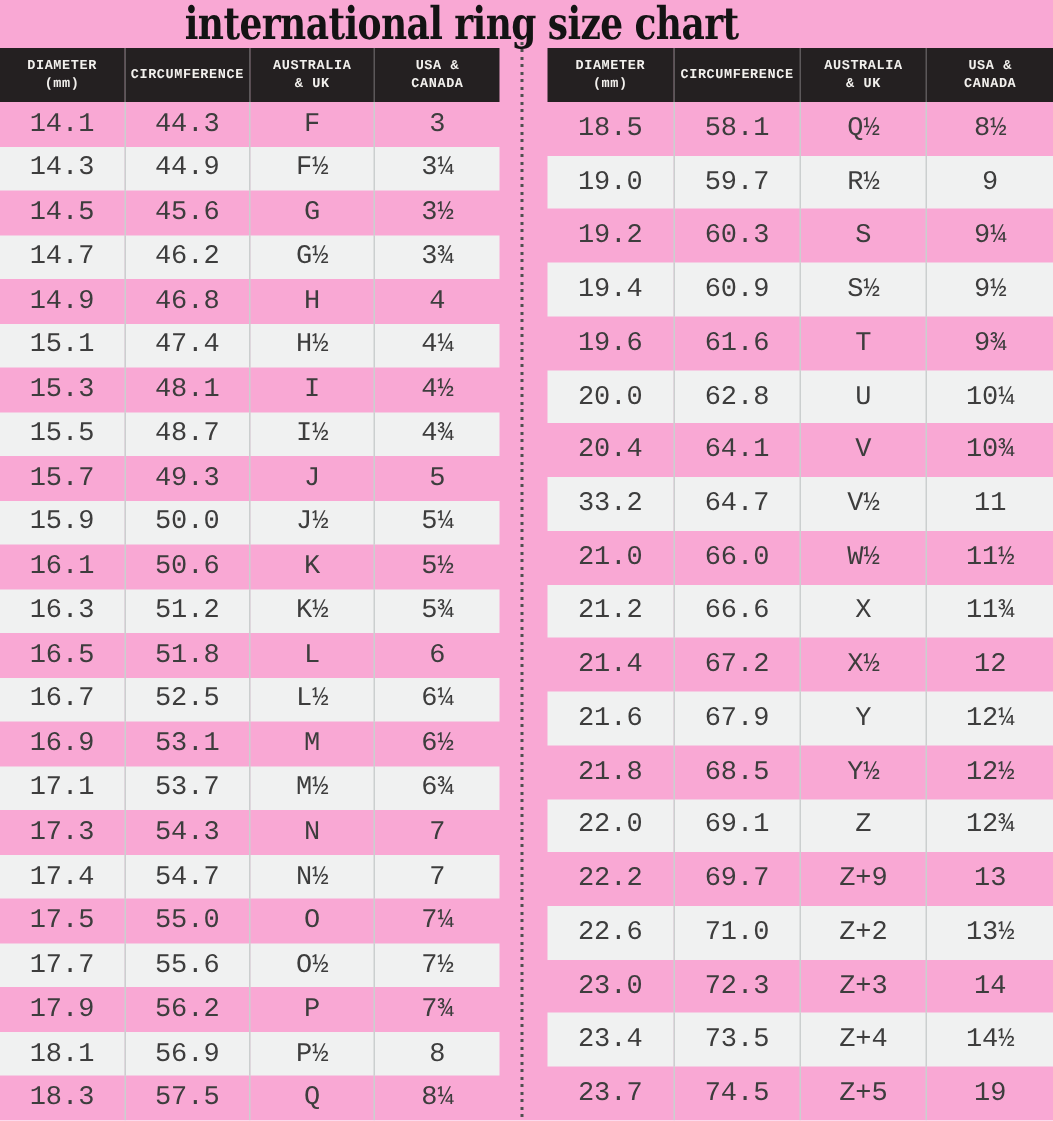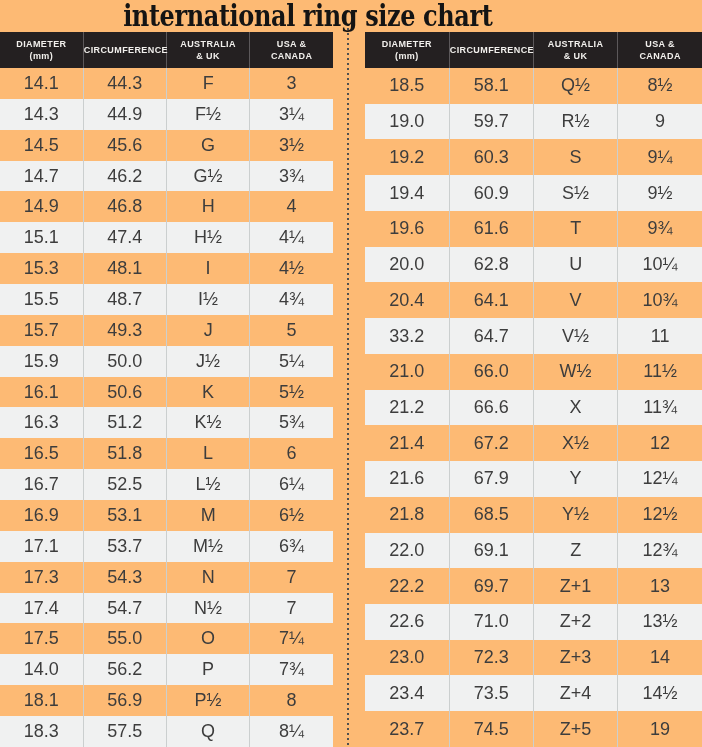--- a/index.html
+++ b/index.html
@@ -1,20 +1,20 @@
 <!DOCTYPE html>
 <html style="--header-bg: #242021; --header-text: #f2f0ed; --row-alt-bg: #f0f1f1; --grid-line: #cbcfcf; --data-text: #3d3d3d; --dot-color: #4f4f4f; --title-color: #141414;"><head>
 <meta charset="utf-8">
 <style>
   html, body { margin: 0; padding: 0; background: #ffffff; }
   .page {
     position: relative;
     width: 702px;
     height: 747px;
-    background: #fdba74;
+    background: #f9a8d4;
     font-family: "Liberation Sans", sans-serif;
     overflow: hidden;
   }
   .title {
     position: absolute;
     top: -3px;
     left: 0;
     width: 616px;
     margin: 0;
     text-align: center;
@@ -30,20 +30,21 @@
     letter-spacing: -0.5px;
     transform: scaleX(0.80);
     transform-origin: 50% 50%;
   }
   .tables {
     position: absolute;
     top: 32px;
     left: 0;
     width: 702px;
     height: 569px;
+    font-family: Liberation Mono, monospace;
   }
   table.size-table {
     position: absolute;
     top: 0;
     height: 715px;
     border-collapse: collapse;
     table-layout: fixed;
   }
   #left-table  { left: 0;     width: 333px; }
   #right-table { left: 365px; width: 337px; }
@@ -224,21 +225,27 @@
             <td>N½</td>
             <td>7</td>
           </tr>
           <tr>
             <td>17.5</td>
             <td>55.0</td>
             <td>O</td>
             <td>7¼</td>
           </tr>
           <tr>
-            <td>14.0</td>
+            <td>17.7</td>
+            <td>55.6</td>
+            <td>O½</td>
+            <td>7½</td>
+          </tr>
+          <tr>
+            <td>17.9</td>
             <td>56.2</td>
             <td>P</td>
             <td>7¾</td>
           </tr>
           <tr>
             <td>18.1</td>
             <td>56.9</td>
             <td>P½</td>
             <td>8</td>
           </tr>
@@ -352,21 +359,21 @@
           </tr>
           <tr>
             <td>22.0</td>
             <td>69.1</td>
             <td>Z</td>
             <td>12¾</td>
           </tr>
           <tr>
             <td>22.2</td>
             <td>69.7</td>
-            <td>Z+1</td>
+            <td>Z+9</td>
             <td>13</td>
           </tr>
           <tr>
             <td>22.6</td>
             <td>71.0</td>
             <td>Z+2</td>
             <td>13½</td>
           </tr>
           <tr>
             <td>23.0</td>

